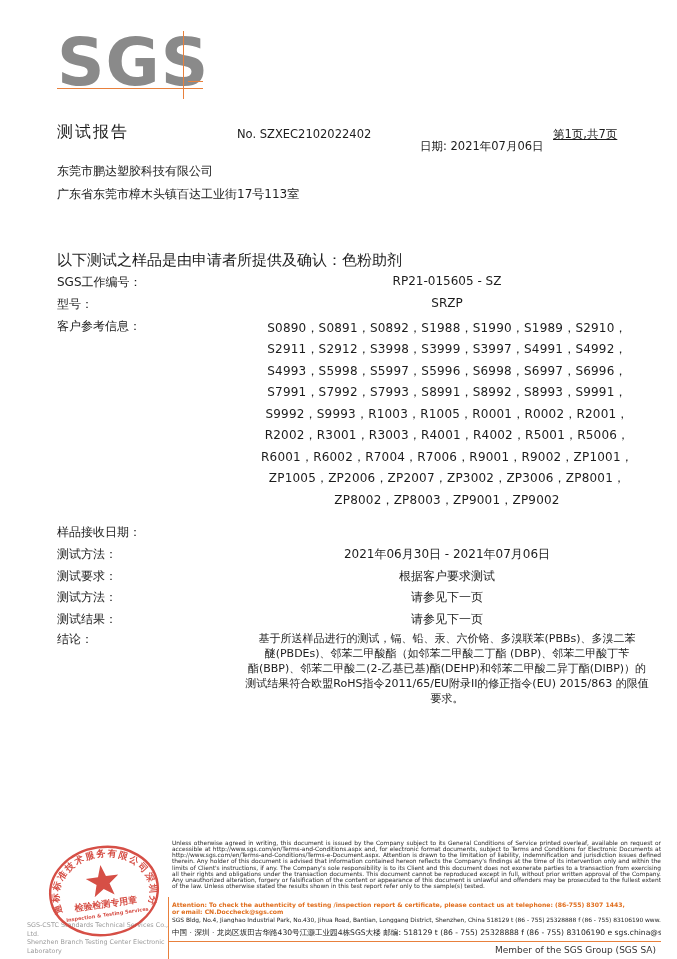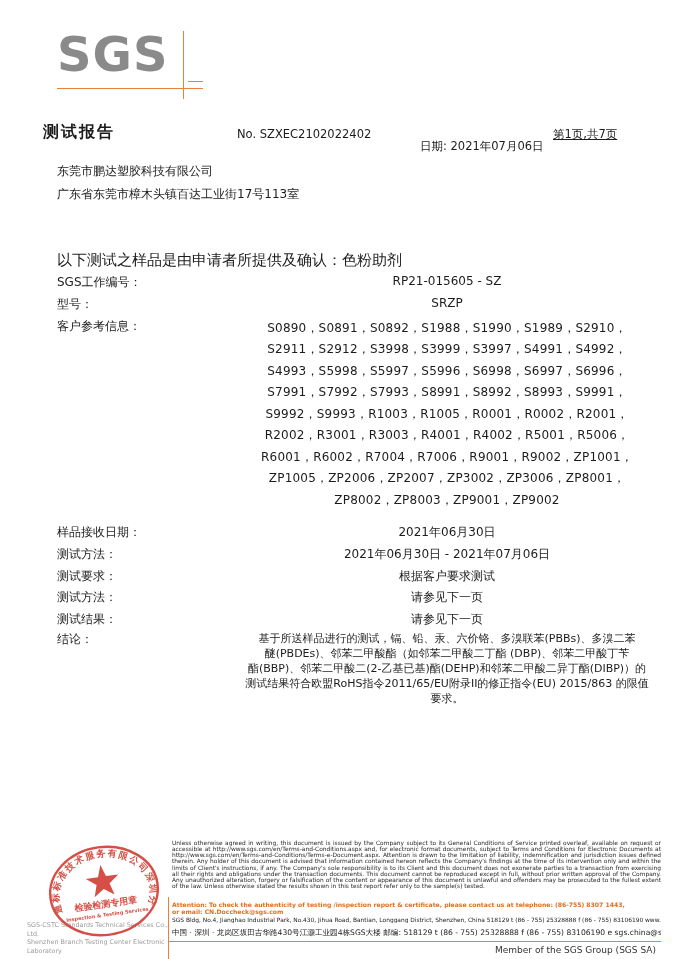--- a/index.html
+++ b/index.html
@@ -6,29 +6,29 @@
   html,body { background:#ffffff; }
   body { font-family:"DejaVu Sans", sans-serif; color:#1c1c1c; }
   .page {
     position:relative; width:677px; height:959px; background:#ffffff;
     overflow:hidden; margin:0;
   }
   .abs { position:absolute; }
 
   
   .logo-text {
-    left:57px; top:30px; font-size:48px; font-weight:bold; color:#8a8a8a;
+    left:57px; top:30px; font-size:66px; font-weight:bold; color:#8a8a8a;
     letter-spacing:1px; line-height:1; font-family:"DejaVu Sans", sans-serif;
   }
   .crop-h1 { left:57px;  top:88px; width:146px; height:1px; background:#e8803c; }
   .crop-v1 { left:183px; top:31px; width:1px;  height:68px; background:#e8803c; }
   .crop-h2 { left:188px; top:81px; width:15px; height:1px; background:#e8803c; }
 
   
-  .doc-title { left:43px; top:122px; font-size:16px; font-weight:bold; letter-spacing:2px; }
+  .doc-title { left:57px; top:122px; font-size:16px; font-weight:normal; letter-spacing:2px; }
   .report-no { left:237px; top:127px; font-size:11.5px; }
   .report-date { left:420px; top:127px; font-size:11.5px;margin-top:12px; }
   .page-no { left:553px; top:127px; font-size:11.5px;text-decoration:underline; }
 
   .applicant-name { left:57px; top:163px; font-size:12px; }
   .applicant-addr { left:57px; top:186px; font-size:12px; }
 
   .intro-line { left:57px; top:251px; font-size:15px; }
 
   
@@ -96,21 +96,20 @@
 S4993，S5998，S5997，S5996，S6998，S6997，S6996，
 S7991，S7992，S7993，S8991，S8992，S8993，S9991，
 S9992，S9993，R1003，R1005，R0001，R0002，R2001，
 R2002，R3001，R3003，R4001，R4002，R5001，R5006，
 R6001，R6002，R7004，R7006，R9001，R9002，ZP1001，
 ZP1005，ZP2006，ZP2007，ZP3002，ZP3006，ZP8001，
 ZP8002，ZP8003，ZP9001，ZP9002</div>
   </div>
   <div class="field-row" style="top:524px">
     <div class="field-label">样品接收日期：</div>
-    <div class="field-value">2021年06月30日</div>
   </div>
   <div class="field-row" style="top:546px">
     <div class="field-label">测试方法：</div>
     <div class="field-value">2021年06月30日 - 2021年07月06日</div>
   </div>
   <div class="field-row" style="top:568px">
     <div class="field-label">测试要求：</div>
     <div class="field-value">根据客户要求测试</div>
   </div>
   <div class="field-row" style="top:589px">

